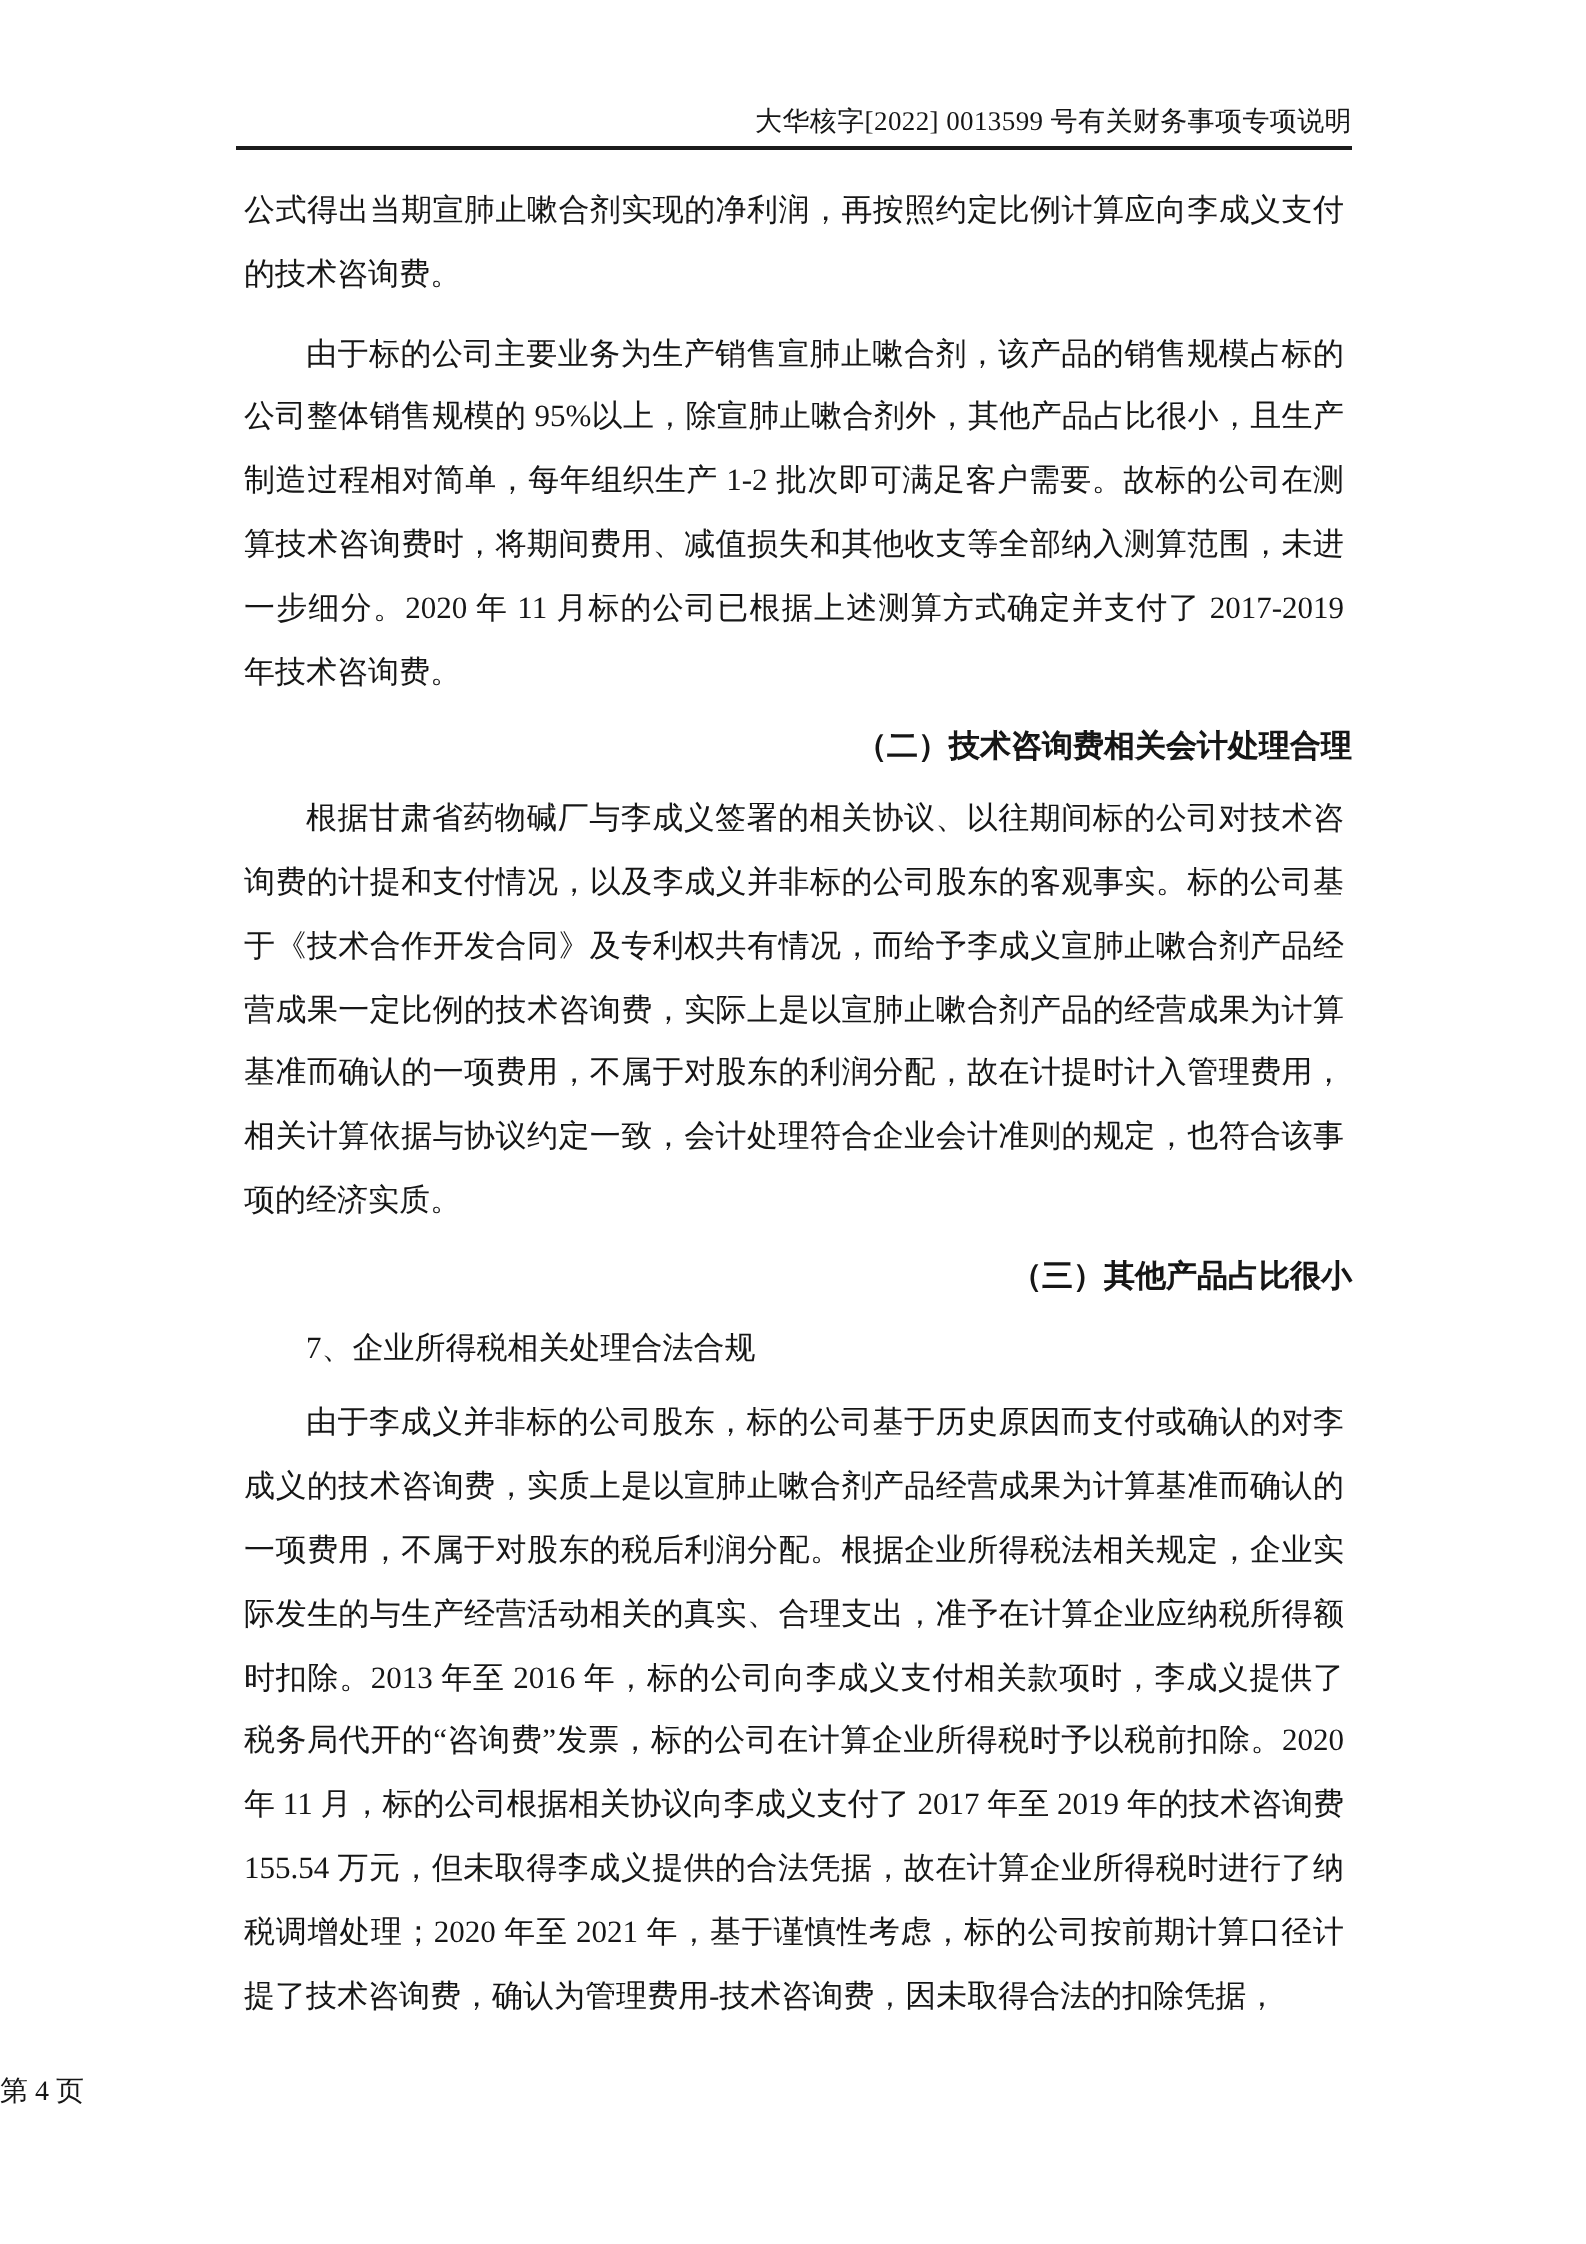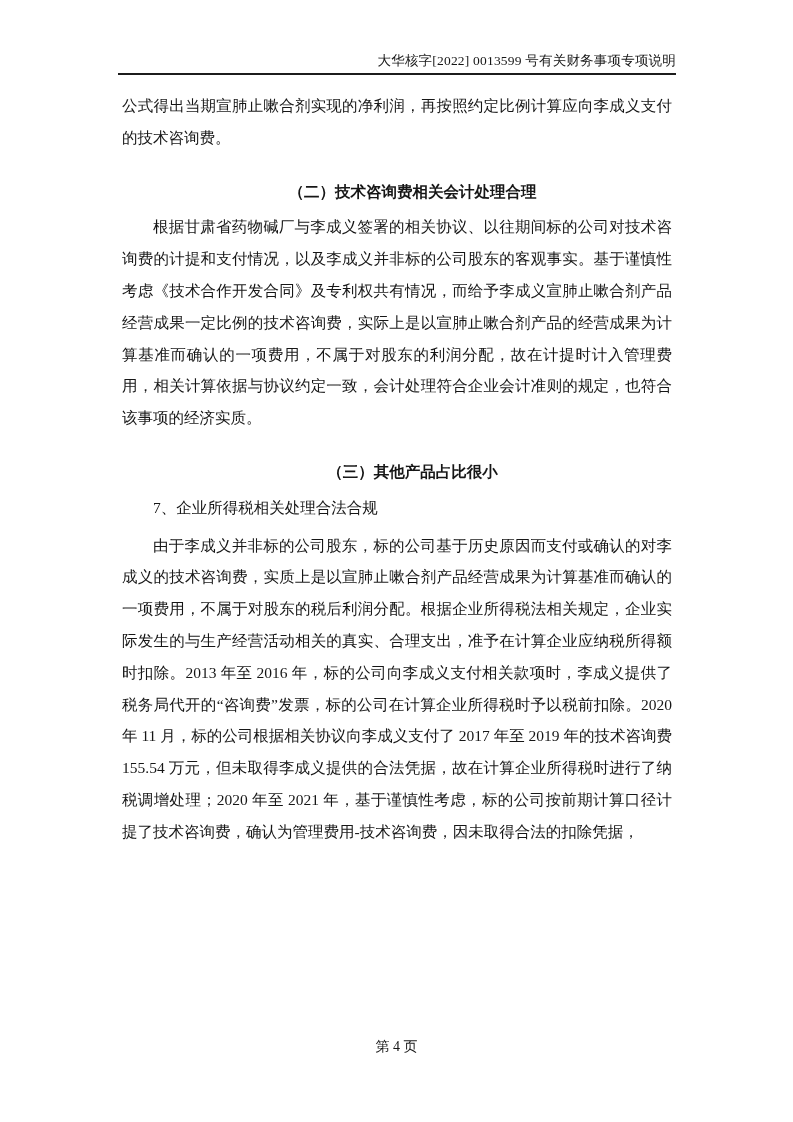--- a/index.html
+++ b/index.html
@@ -49,54 +49,55 @@
     text-indent: 31px;
   }
   .doc-body p.continuation {
     text-indent: 0;
   }
   .section-heading {
     font-family: "Liberation Sans", "DejaVu Sans", sans-serif;
     font-weight: bold;
     font-size: 15.5px;
     line-height: 31.8px;
-    margin: 22px 0 0 0;
+    margin: 6px 0 0 0;
     text-indent: 31px;
-    text-align: center;
+    text-align: right;
   }
   .mt4 { margin-top: 4px !important; }
   .mt6 { margin-top: 6px !important; }
   .mt8 { margin-top: 8px !important; }
   .doc-footer {
     position: absolute;
     top: 1036px;
     left: 0;
     width: 793px;
-    text-align: center;
+    text-align: left;
     font-size: 14px;
     line-height: 22px;
   }
 </style>
 </head>
 <body>
 
 <div class="page">
 
   <div class="doc-header">大华核字[2022] 0013599 号有关财务事项专项说明</div>
 
   <div class="header-rule"></div>
 
   <div class="doc-body">
 
     <p class="continuation">公式得出当期宣肺止嗽合剂实现的净利润，再按照约定比例计算应向李成义支付的技术咨询费。</p>
 
+    <p class="mt8">由于标的公司主要业务为生产销售宣肺止嗽合剂，该产品的销售规模占标的公司整体销售规模的 95%以上，除宣肺止嗽合剂外，其他产品占比很小，且生产制造过程相对简单，每年组织生产 1-2 批次即可满足客户需要。故标的公司在测算技术咨询费时，将期间费用、减值损失和其他收支等全部纳入测算范围，未进一步细分。2020 年 11 月标的公司已根据上述测算方式确定并支付了 2017-2019 年技术咨询费。</p>
 
     <h2 class="section-heading">（二）技术咨询费相关会计处理合理</h2>
 
-    <p class="mt4">根据甘肃省药物碱厂与李成义签署的相关协议、以往期间标的公司对技术咨询费的计提和支付情况，以及李成义并非标的公司股东的客观事实。基于谨慎性考虑《技术合作开发合同》及专利权共有情况，而给予李成义宣肺止嗽合剂产品经营成果一定比例的技术咨询费，实际上是以宣肺止嗽合剂产品的经营成果为计算基准而确认的一项费用，不属于对股东的利润分配，故在计提时计入管理费用，相关计算依据与协议约定一致，会计处理符合企业会计准则的规定，也符合该事项的经济实质。</p>
+    <p class="mt4">根据甘肃省药物碱厂与李成义签署的相关协议、以往期间标的公司对技术咨询费的计提和支付情况，以及李成义并非标的公司股东的客观事实。标的公司基于《技术合作开发合同》及专利权共有情况，而给予李成义宣肺止嗽合剂产品经营成果一定比例的技术咨询费，实际上是以宣肺止嗽合剂产品的经营成果为计算基准而确认的一项费用，不属于对股东的利润分配，故在计提时计入管理费用，相关计算依据与协议约定一致，会计处理符合企业会计准则的规定，也符合该事项的经济实质。</p>
 
     <h2 class="section-heading">（三）其他产品占比很小</h2>
 
     <p class="mt4">7、企业所得税相关处理合法合规</p>
 
     <p class="mt6">由于李成义并非标的公司股东，标的公司基于历史原因而支付或确认的对李成义的技术咨询费，实质上是以宣肺止嗽合剂产品经营成果为计算基准而确认的一项费用，不属于对股东的税后利润分配。根据企业所得税法相关规定，企业实际发生的与生产经营活动相关的真实、合理支出，准予在计算企业应纳税所得额时扣除。2013 年至 2016 年，标的公司向李成义支付相关款项时，李成义提供了税务局代开的“咨询费”发票，标的公司在计算企业所得税时予以税前扣除。2020 年 11 月，标的公司根据相关协议向李成义支付了 2017 年至 2019 年的技术咨询费 155.54 万元，但未取得李成义提供的合法凭据，故在计算企业所得税时进行了纳税调增处理；2020 年至 2021 年，基于谨慎性考虑，标的公司按前期计算口径计提了技术咨询费，确认为管理费用-技术咨询费，因未取得合法的扣除凭据，</p>
 
   </div>
 
   <div class="doc-footer">第 4 页</div>

